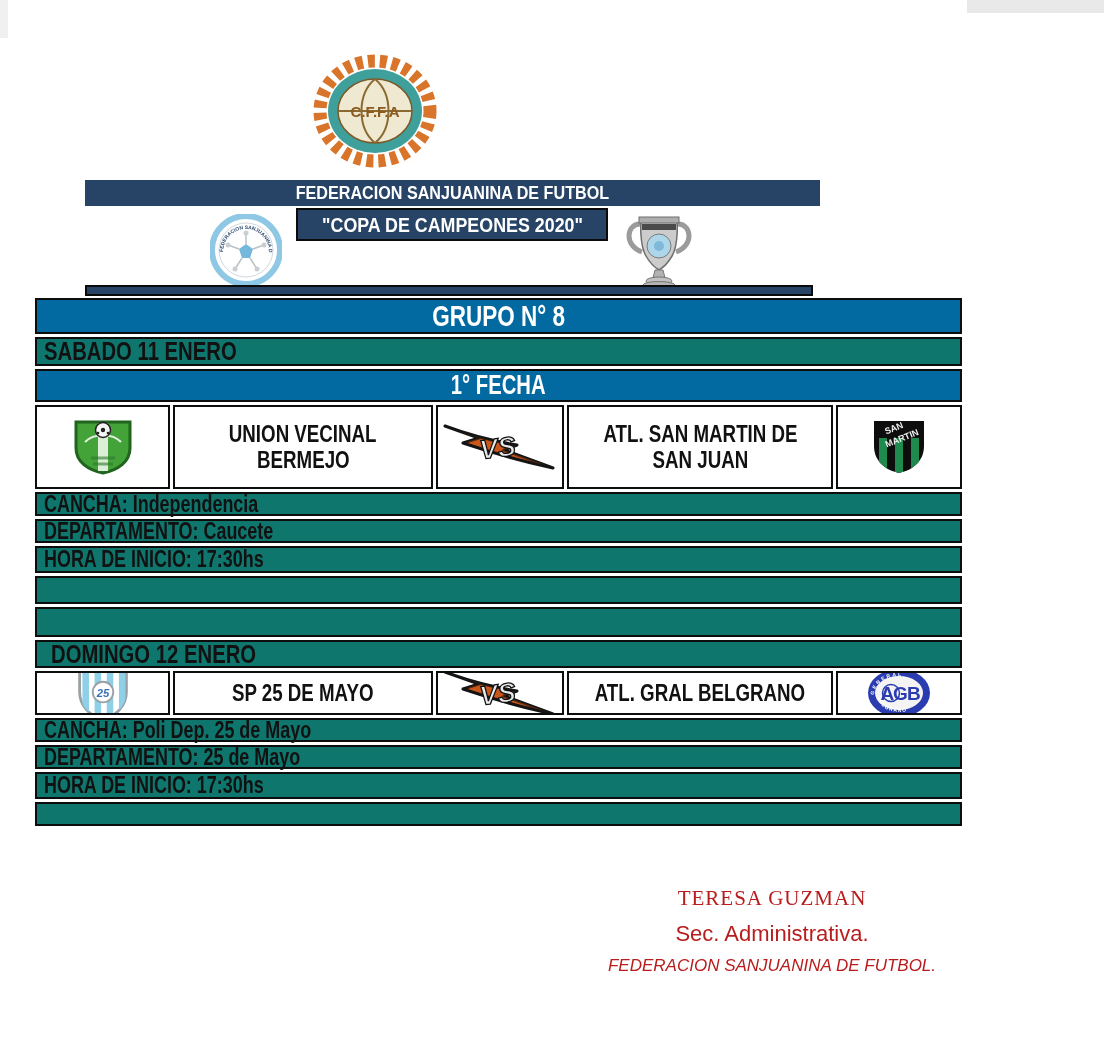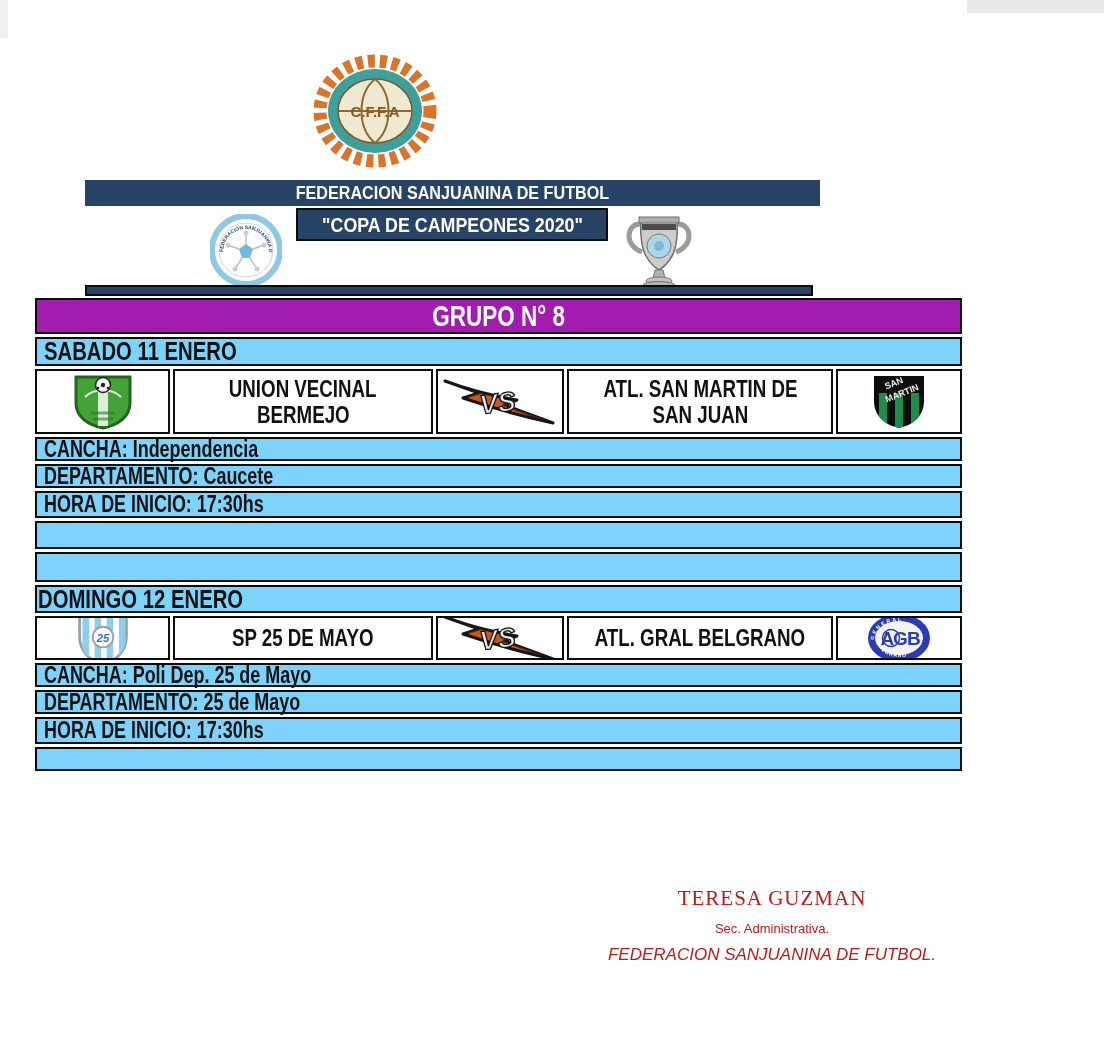--- a/index.html
+++ b/index.html
@@ -13,35 +13,35 @@
   .navy{background:#274467;}
   .bar-fed{left:85px;top:180px;width:735px;height:26px;display:flex;align-items:center;justify-content:center;color:#fff;font-size:19px;}
   .copa-box{left:296px;top:208px;width:312px;height:33px;border:2px solid #0b0b0b;box-sizing:border-box;
             display:flex;align-items:center;justify-content:center;color:#fff;font-size:21px;}
   .navy-strip{left:85px;top:285px;width:728px;height:11px;border:2px solid #0b0b0b;box-sizing:border-box;}
   
   .cn{display:inline-block;font-weight:bold;white-space:nowrap;transform:scaleX(0.78);transform-origin:left center;}
   .cnc{transform-origin:center center;}
   
   .tbl{position:absolute;left:35px;top:298px;width:927px;display:flex;flex-direction:column;gap:3px;}
-  .trow{border:2px solid #0d0d0d;box-sizing:border-box;background:#7dd3fc;display:flex;align-items:center;}
-  .trow.navyrow{background:#a21caf;color:#fff;justify-content:center;}
+  .trow{border:2px solid #0d0d0d;box-sizing:border-box;background:#0f766e;display:flex;align-items:center;}
+  .trow.navyrow{background:#0369a1;color:#fff;justify-content:center;}
   .trow.info{padding-left:7px;font-size:23px;}
-  .h36{height:36px}.h29{height:29px}.h33{height:33px}.h65{height:65px}.h26{height:24px}
+  .h36{height:36px}.h29{height:29px}.h33{height:33px}.h65{height:84px}.h26{height:24px}
   .h27{height:27px}.h28{height:28px}.h30{height:30px}.h63{height:44px}
   .g1{font-size:30px}.f1{font-size:27px}.d1{font-size:26px}
   .mrow{display:flex;gap:3px;}
   .cell{border:2px solid #0d0d0d;box-sizing:border-box;background:#fff;
         display:flex;align-items:center;justify-content:center;overflow:hidden;}
   .c1{width:135px}.c2{width:260px}.c3{width:128px}.c4{width:266px}.c5{flex:1}
   .tname{display:flex;flex-direction:column;align-items:center;line-height:1.07;font-size:24px;}
   
   .sig{position:absolute;left:542px;top:886px;width:460px;text-align:center;color:#b91c1c;}
   .sig-name{font-family:"Liberation Serif",serif;font-size:21px;letter-spacing:1px;}
-  .sig-role{font-size:13px;margin-top:10px;}
+  .sig-role{font-size:22px;margin-top:10px;}
   .sig-org{font-size:17px;margin-top:9px;font-style:italic;}
   svg text{font-family:"Liberation Sans",sans-serif;}
 </style>
 </head>
 <body>
 
 <div class="page">
 
   <div class="abs gray-tr"></div>
   <div class="abs gray-tl"></div>
@@ -105,20 +105,23 @@
   <div class="tbl">
 
     <div class="trow navyrow h36">
       <span class="cn cnc g1" style="transform:scaleX(0.75);">GRUPO N° 8</span>
     </div>
 
     <div class="trow h29" style="padding-left:7px;">
       <span class="cn d1">SABADO 11 ENERO</span>
     </div>
 
+    <div class="trow navyrow h33">
+      <span class="cn cnc f1" style="transform:scaleX(0.75);">1° FECHA</span>
+    </div>
 
     <div class="mrow h65">
       <div class="cell c1">
         <svg width="64" height="58" viewBox="0 0 64 58">
           <path d="M5 4 H59 V30 C59 44 47 52 32 55 C17 52 5 44 5 30 Z" fill="#43a238" stroke="#20641f" stroke-width="3"></path>
           <rect x="27" y="5" width="10" height="48" fill="#ddeed8"></rect>
           <path d="M14 24 A22 16 0 0 1 50 24" stroke="#ffffff" fill="none" stroke-width="2" opacity="0.85"></path>
           <circle cx="32" cy="12" r="7.5" fill="#f5f5f5" stroke="#222" stroke-width="1.5"></circle>
           <circle cx="32" cy="12" r="2.2" fill="#222"></circle>
           <circle cx="27" cy="15" r="1.3" fill="#222"></circle>
@@ -170,21 +173,21 @@
     <div class="trow info h26">
       <span class="cn">DEPARTAMENTO: Caucete</span>
     </div>
     <div class="trow info h27">
       <span class="cn">HORA DE INICIO: 17:30hs</span>
     </div>
 
     <div class="trow h28"></div>
     <div class="trow h30"></div>
 
-    <div class="trow h28" style="padding-left:1px;">
+    <div class="trow h28" style="padding-left:14px;">
       <span class="cn d1">DOMINGO 12 ENERO</span>
     </div>
 
     <div class="mrow h63">
       <div class="cell c1">
         <svg width="60" height="58" viewBox="0 0 60 62">
           <defs>
               <clipPath id="spclip">
                 <path d="M5 8 C13 3 20 2 30 2 C40 2 47 3 55 8 V30 C55 45 44 55 30 60 C16 55 5 45 5 30 Z"></path>
               </clipPath>

